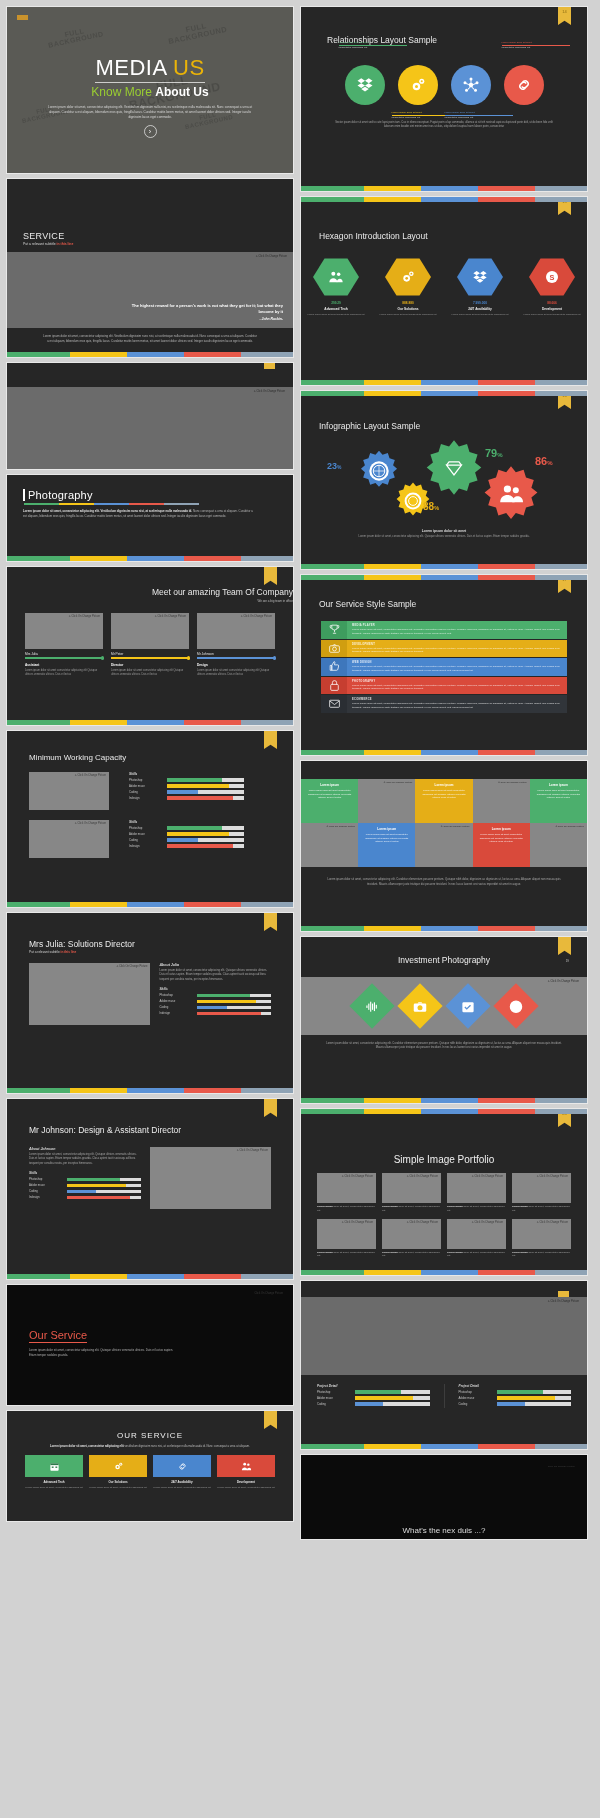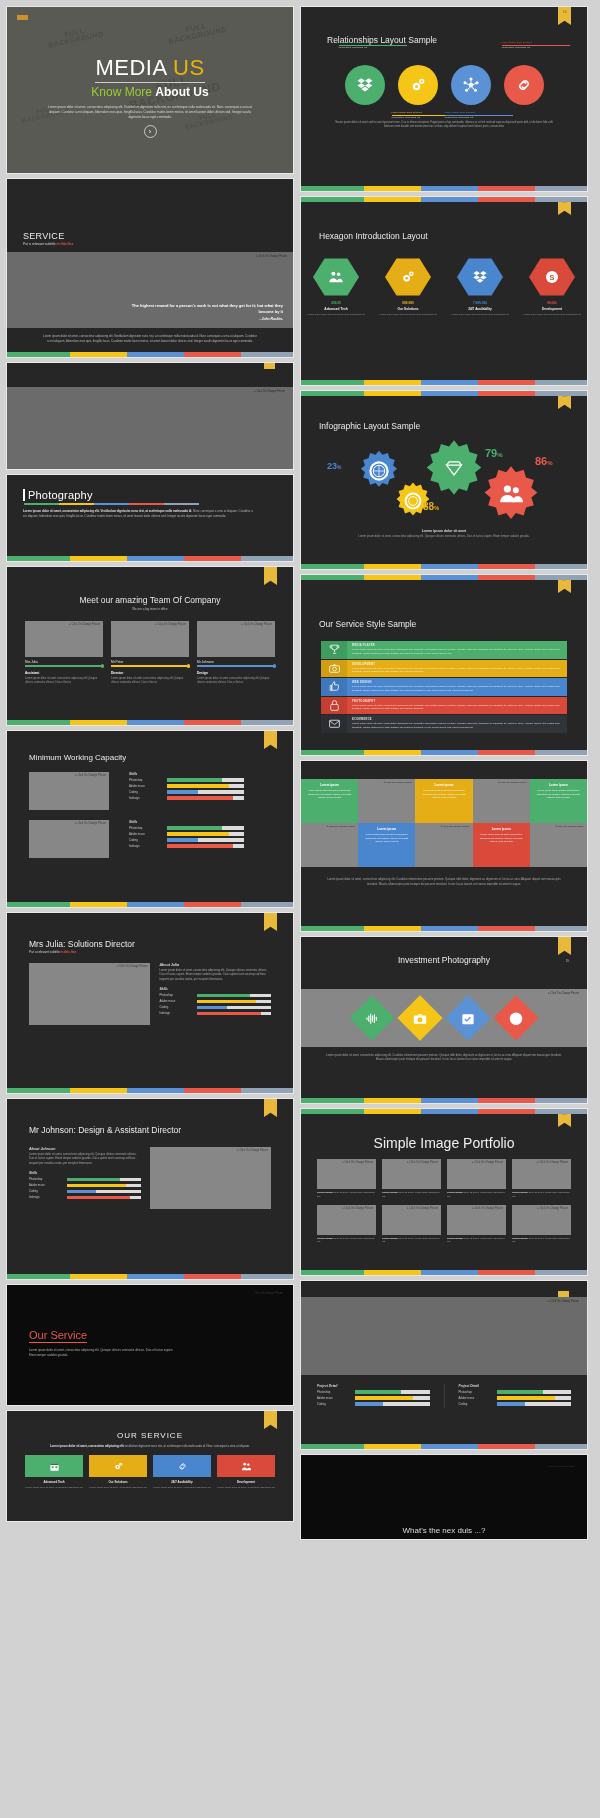--- a/index.html
+++ b/index.html
@@ -117,21 +117,21 @@
   
   .s-intro{ height:88px; padding:14px 16px 0 16px; }
   .s-intro h3{ font-size:11px; color:#fff; font-weight:400; letter-spacing:.2px; }
   .s-intro h3 span{ border-left:2px solid #fff; padding-left:3px; }
   .s-intro .rule{ display:flex; width:175px; height:2px; margin:2px 0 4px 1px; }
   .s-intro p{ font-size:2.9px; color:#b5b5b5; line-height:1.65; width:232px; }
   .s-intro p b{ color:#e2e2e2; }
 
   
   .s-team{ height:160px; padding-top:20px; }
-  .s-team .h{ text-align:center;margin-top:8px; }
+  .s-team .h{ text-align:right; }
   .s-team .h h3{ font-size:8.5px; color:#e9e9e9; font-weight:400; }
   .s-team .h .st{ font-size:3px; color:#bdbdbd; margin-top:2px; }
   .s-team .grid{ display:flex; gap:8px; padding:10px 18px 0 18px; }
   .s-team .card{ width:78px; }
   .s-team .card .photo{ height:36px; }
   .s-team .card .nm{ font-size:3.2px; color:#e6e6e6; margin-top:3px; }
   .s-team .card .ln{ height:1.5px; margin-top:1px; position:relative; }
   .s-team .card .ln::after{
     content:""; position:absolute; right:-1px; top:-1px; width:3.5px; height:3.5px; border-radius:50%;
   }
@@ -212,21 +212,21 @@
   .s-info h3{ font-size:8.5px; color:#eaeaea; font-weight:400; padding-left:18px; }
   .s-info .gearwrap{ position:relative; height:88px; margin-top:6px; }
   .gear{ position:absolute; display:flex; align-items:center; justify-content:center; }
   .gear svg{ position:absolute; inset:0; }
   .pct{ position:absolute; font-weight:700; }
   .pct small{ font-size:.55em; }
   .s-info .cap{ text-align:center; padding:4px 40px 0; }
   .s-info .cap h4{ font-size:3.4px; color:#dedede; font-weight:700; }
   .s-info .cap p{ font-size:2.7px; color:#9f9f9f; line-height:1.6; margin-top:2px; }
 
-  .s-svcs{ height:182px; padding-top:44px; }
+  .s-svcs{ height:182px; padding-top:24px; }
   .s-svcs h3{ font-size:8.5px; color:#eaeaea; font-weight:400; padding-left:18px; }
   .s-svcs .list{ padding:12px 20px 0 20px; }
   .srow{ display:flex; align-items:stretch; margin-bottom:1px; }
   .srow .ib{ width:26px; display:flex; align-items:center; justify-content:center; }
   .srow .ib svg{ width:13px; height:13px; fill:none; stroke:#fff; stroke-width:1.4; }
   .srow .cn{ flex:1; padding:3px 5px; }
   .srow .cn .hd{ font-size:2.6px; font-weight:700; color:rgba(255,255,255,.85); letter-spacing:.3px;}
   .srow .cn .tx{ font-size:2.5px; color:rgba(255,255,255,.78); line-height:1.5; margin-top:1px;}
   .sg .cn{ background:#4CAF6D; } .sg .ib{ background:#3E9C5E; }
   .sy .cn{ background:#E5AE17; } .sy .ib{ background:#D09E10; }
@@ -239,32 +239,32 @@
   .mos .cell{ position:relative; padding:4px 3px; overflow:hidden; }
   .mos .cell .hint{ position:absolute; top:2px; right:3px; font-size:2.4px; color:#2e2e2e; white-space:nowrap;}
   .mos .cell .hint::before{ content:"✛ "; }
   .mos .cell h5{ font-size:3px; color:#fff; font-weight:700; text-align:center; }
   .mos .cell p{ font-size:2.4px; color:rgba(255,255,255,.88); line-height:1.5; text-align:center; margin-top:2px;}
   .mos .gg{ background:#4CAF6D; } .mos .yy{ background:#E5AE17; } .mos .bb{ background:#4A86CE; }
   .mos .rr{ background:#D94A3B; } .mos .pp{ background:#878787; }
   .s-mosaic .foot{ font-size:2.8px; color:#a9a9a9; line-height:1.65; text-align:center; padding:10px 24px 0;}
 
   .s-inv{ height:168px; }
-  .s-inv .hd{ height:52px; position:relative;border-radius:17px; }
+  .s-inv .hd{ height:40px; position:relative;border-radius:17px; }
   .s-inv .hd h3{ text-align:center; font-size:8.5px; color:#ededed; font-weight:400; padding-top:18px;}
   .s-inv .hd .pg{ position:absolute; right:18px; top:22px; font-size:3px; color:#bdbdbd; }
   .s-inv .band{ background:#878787; height:58px; position:relative; display:flex; align-items:center; justify-content:center; gap:16px;}
   .s-inv .band .hint{ position:absolute; top:3px; right:8px; font-size:2.6px; color:#2e2e2e; }
   .s-inv .band .hint::before{ content:"✛ "; }
   .dia{ width:32px; height:32px; transform:rotate(45deg); display:flex; align-items:center; justify-content:center;}
   .dia svg{ transform:rotate(-45deg); width:15px; height:15px; fill:#fff; }
   .s-inv .foot{ font-size:2.7px; color:#a6a6a6; line-height:1.65; text-align:center; padding:7px 22px 0;}
 
   .s-port{ height:168px; padding-top:26px; }
-  .s-port h3{ text-align:center; font-size:14px; color:#efefef; font-weight:400; }
+  .s-port h3{ text-align:center; font-size:10px; color:#efefef; font-weight:400;margin-top:19px; }
   .s-port .grid{ display:grid; grid-template-columns:repeat(4,1fr); gap:6px; padding:8px 16px 0; }
   .s-port .it .photo{ height:30px; }
   .s-port .it .cap{ font-size:2.5px; color:#a3a3a3; line-height:1.5; margin-top:2px; }
   .s-port .it .cap b{ color:#e0e0e0; }
 
   .s-pd{ height:170px; }
   .s-pd .top{ height:16px; }
   .s-pd .band{ height:78px; background:#6b6b6b; position:relative; }
   .s-pd .band .hint{ position:absolute; top:3px; right:8px; font-size:2.6px; color:#2b2b2b; }
   .s-pd .band .hint::before{ content:"✛ "; }

